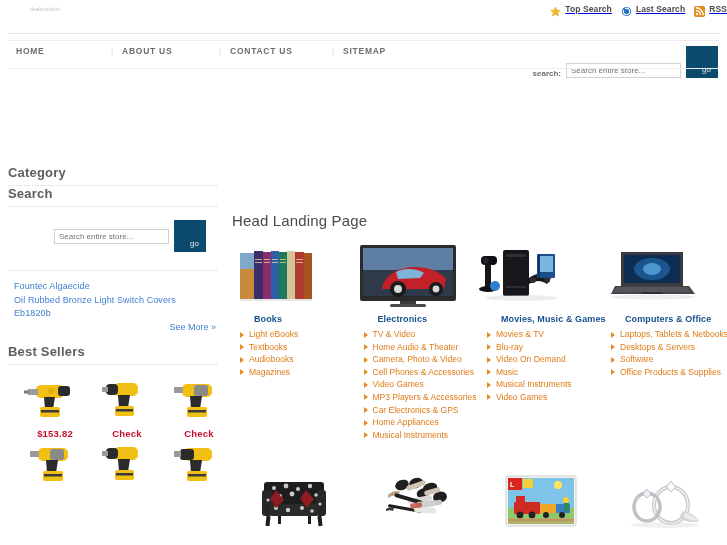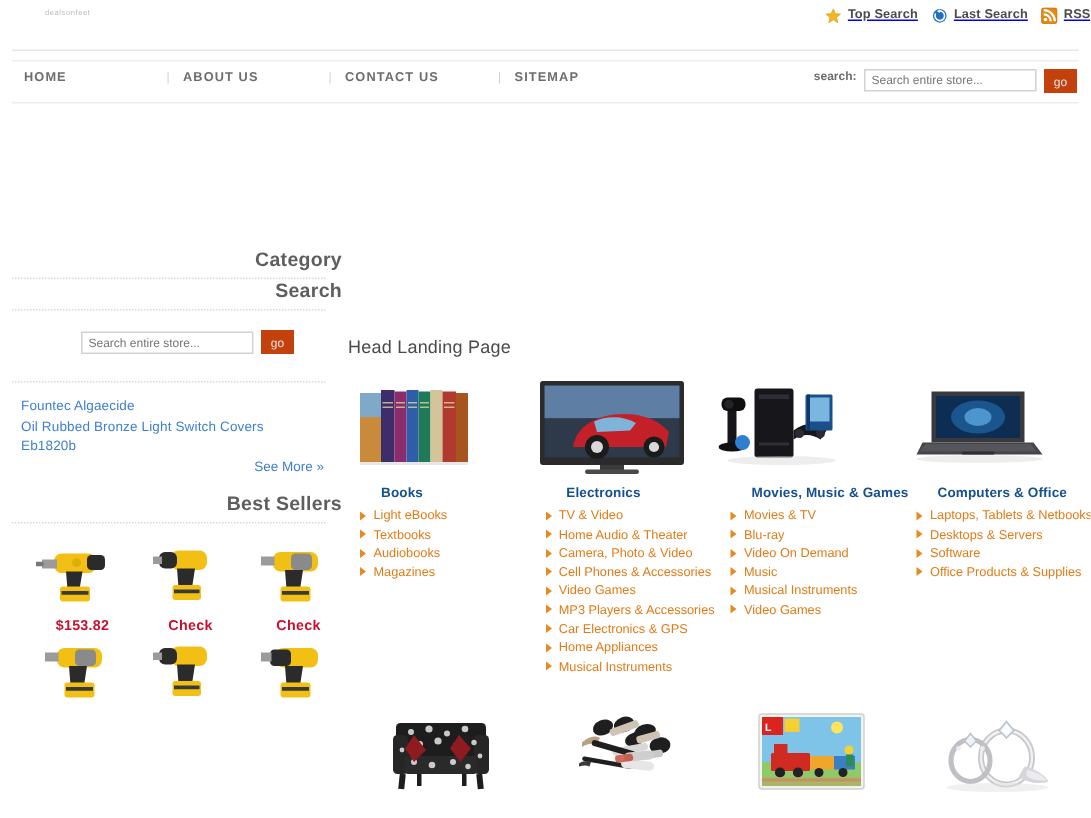--- a/index.html
+++ b/index.html
@@ -49,41 +49,41 @@
   .navsep { color:#cfcfcf; font-size:8px; }
   .n1 { width:86px; }
   .n2 { width:20px; text-align:center; }
   .n3 { width:88px; }
   .n4 { width:20px; text-align:center; }
   .n5 { width:93px; }
   .n6 { width:20px; text-align:center; }
 
   .hdr-search {
     position:absolute; right:9px; top:46px;
-    display:flex; align-items:flex-start; gap:5px;
+    display:flex; align-items:flex-end; gap:5px;
   }
   .hdr-search .slabel { font-size:8px; color:#6d6d6d; font-weight:bold; }
   .inp {
     width:115px; height:15px; border:1px solid #d2d2d2; background:#fff;
     font-size:8px; color:#b2b2b2; padding:0 4px;
     font-family:"Liberation Sans", sans-serif; outline:none;
   }
   .gobtn {
-    width:22px; height:16px; background:#c2410c; color:#e4e4e4;
+    width:22px; height:16px; background:#0c4a6e; color:#e4e4e4;
     border:none; font-size:8px; font-family:"Liberation Sans", sans-serif;
-    cursor:pointer; line-height:16px; text-align:center; padding:1px;
+    cursor:pointer; line-height:16px; text-align:center; padding:16px;
   }
   .hr-nav-top { position:absolute; left:8px; top:40px; width:711px; height:1px; background:#ededed; }
   .hr-nav-bot { position:absolute; left:8px; top:68px; width:711px; height:1px; background:#ededed; }
 
   
   .sidebar { position:absolute; left:0; top:165px; width:228px; }
   .side-h {
     font-size:13px; color:#5e5e5e; font-weight:bold;
-    letter-spacing:.2px; padding-left:8px;text-align:right;
+    letter-spacing:.2px; padding-left:8px;
   }
   .side-rule {
     margin-top:5px; margin-left:8px; width:209px; height:0;
     border-top:1px dotted #d8d8d8;
   }
   .blk { margin-bottom:0; }
 
   .side-search {
     margin-top:13px; padding-left:54px;
     display:flex; align-items:center; gap:5px;
@@ -111,21 +111,21 @@
   }
   .bs-cell { width:70px; text-align:center; }
   .bs-img { width:70px; height:55px; display:block; }
   .bs-price {
     font-size:9.5px; font-weight:bold; color:#c8102e;
     margin-top:-2px; display:block; letter-spacing:.2px;
   }
 
   
   .main { position:absolute; left:232px; top:212px; width:495px; }
-  .main-title { font-size:12px; color:#4a4a4a; letter-spacing:.15px;margin-top:12px; }
+  .main-title { font-size:15px; color:#4a4a4a; letter-spacing:.15px; }
 
   .cat-row {
     margin-top:10px; display:flex; align-items:flex-start;
   }
   .cat-col { width:124px; }
   .cat-thumb { height:72px; display:flex; align-items:center; }
   .cat-thumb svg { display:block; }
   .cat-title {
     font-size:9px; font-weight:bold; color:#16508f;
     margin-top:3px; margin-bottom:4px; padding-left:22px;

